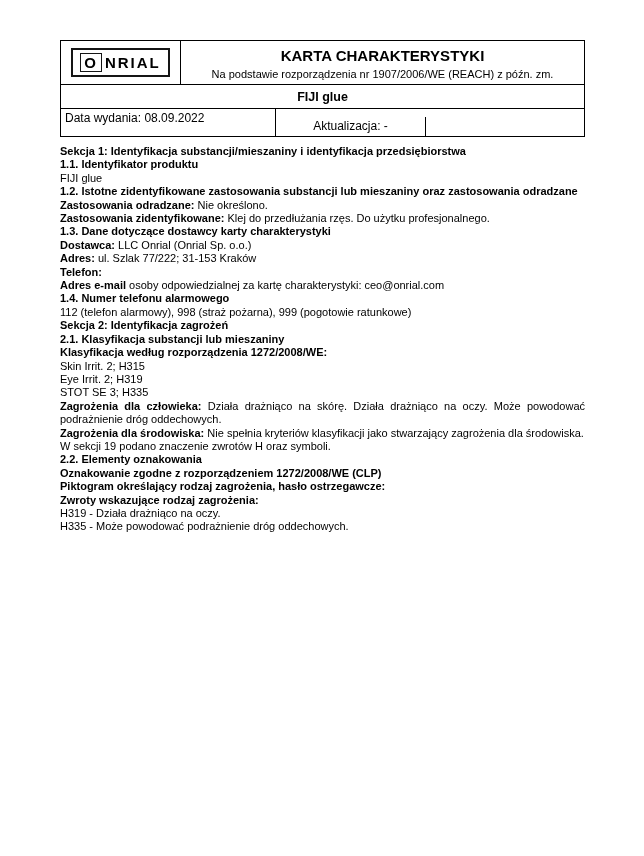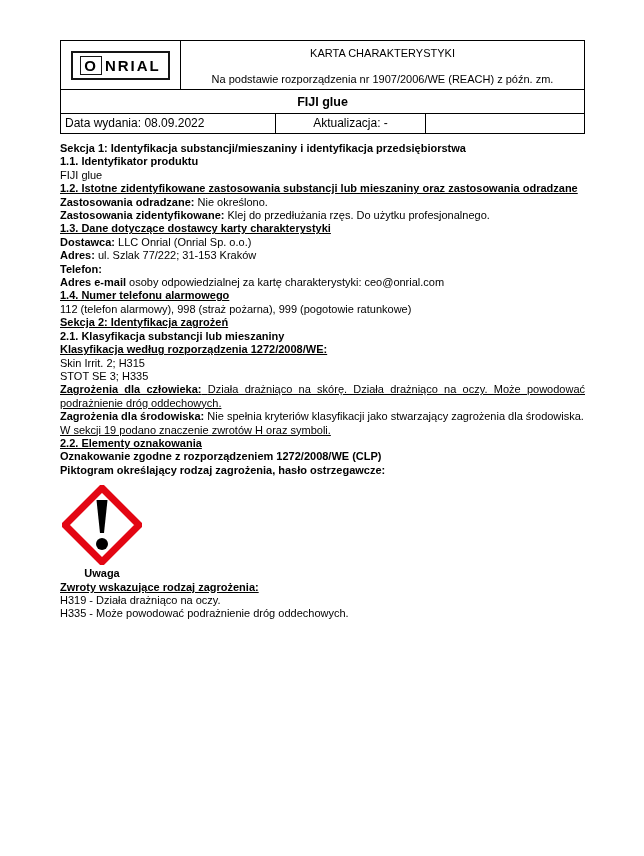--- a/index.html
+++ b/index.html
@@ -21,37 +21,37 @@
   .logo-cell {
     width:120px; display:flex; align-items:center; justify-content:center;
     border-right:1px solid #000; padding:6px 4px;
   }
   .logo-box {
     border:2px solid #151515; padding:4px 7px;
     font-weight:bold; font-size:15px; letter-spacing:2px; white-space:nowrap;
   }
   .logo-o { border:1px solid #151515; padding:0 3px; margin-right:3px; }
   .title-cell { flex:1; text-align:center; padding:6px 2px 4px; }
-  .doc-title { font-weight:normal; font-size:11px; margin-bottom:14px; }
+  .doc-title { font-weight:bold; font-size:15px; margin-bottom:4px; }
   .doc-subtitle { font-size:11px; }
   .hdr-row2 {
     text-align:center; font-weight:bold; font-size:12.5px;
     padding:5px 0 4px; border-bottom:1px solid #000;
   }
   .hdr-row3 { display:flex; font-size:12px; }
   .hdr-row3 > div { padding:2px 4px 3px; }
   .cell-date   { width:215px; border-right:1px solid #000; text-align:left; }
-  .cell-update { width:150px; border-right:1px solid #000; text-align:center; }
+  .cell-update { width:150px; border-right:1px solid #000; text-align:center;margin-top:8px; }
   .cell-page   { flex:1; text-align:center; }
 
   
   .docbody { margin-top:8px; line-height:13.4px; }
   .docbody p { margin:0; }
   .b   { font-weight:bold; }
-  .gap { margin-top:13px;text-decoration:underline; }
+  .gap { margin-top:13px; }
   .jst { text-align:justify; }
 
   
   .picto-wrap { margin-top:8px; width:84px; }
   .picto-svg  { display:block; margin:0 auto; }
   .signal-word { font-weight:bold; text-align:center; margin-top:2px; }
 </style>
 </head>
 <body>
 
@@ -93,38 +93,31 @@
     <p><span class="b">Adres e-mail</span> <span>osoby odpowiedzialnej za kartę charakterystyki: ceo@onrial.com</span></p>
 
     <p class="b gap">1.4. Numer telefonu alarmowego</p>
     <p>112 (telefon alarmowy), 998 (straż pożarna), 999 (pogotowie ratunkowe)</p>
 
     <p class="b gap">Sekcja 2: Identyfikacja zagrożeń</p>
     <p class="b">2.1. Klasyfikacja substancji lub mieszaniny</p>
 
     <p class="b gap">Klasyfikacja według rozporządzenia 1272/2008/WE:</p>
     <p>Skin Irrit. 2; H315</p>
+    <p>Eye Irrit. 2; H319</p>
     <p>STOT SE 3; H335</p>
 
     <p class="gap jst"><span class="b">Zagrożenia dla człowieka:</span> <span>Działa drażniąco na skórę. Działa drażniąco na oczy. Może powodować podrażnienie dróg oddechowych.</span></p>
     <p class="jst"><span class="b">Zagrożenia dla środowiska:</span> <span>Nie spełnia kryteriów klasyfikacji jako stwarzający zagrożenia dla środowiska.</span></p>
 
     <p class="gap">W sekcji 19 podano znaczenie zwrotów H oraz symboli.</p>
 
     <p class="b gap">2.2. Elementy oznakowania</p>
     <p class="b">Oznakowanie zgodne z rozporządzeniem 1272/2008/WE (CLP)</p>
     <p class="b">Piktogram określający rodzaj zagrożenia, hasło ostrzegawcze:</p>
 
-    <div class="picto-wrap">
-      <svg class="picto-svg" width="80" height="80" viewBox="0 0 80 80" aria-hidden="true">
-        <polygon points="40,3 77,40 40,77 3,40" fill="#ffffff" stroke="#e30613" stroke-width="7"></polygon>
-        <polygon points="34.5,15 45.5,15 42,48 38,48" fill="#000000"></polygon>
-        <circle cx="40" cy="59" r="6" fill="#000000"></circle>
-      </svg>
-      <div class="signal-word">Uwaga</div>
-    </div>
 
     <p class="b gap">Zwroty wskazujące rodzaj zagrożenia:</p>
     <p>H319 - Działa drażniąco na oczy.</p>
     <p>H335 - Może powodować podrażnienie dróg oddechowych.</p>
 
   </div>
 </div>
 
 </body></html>

